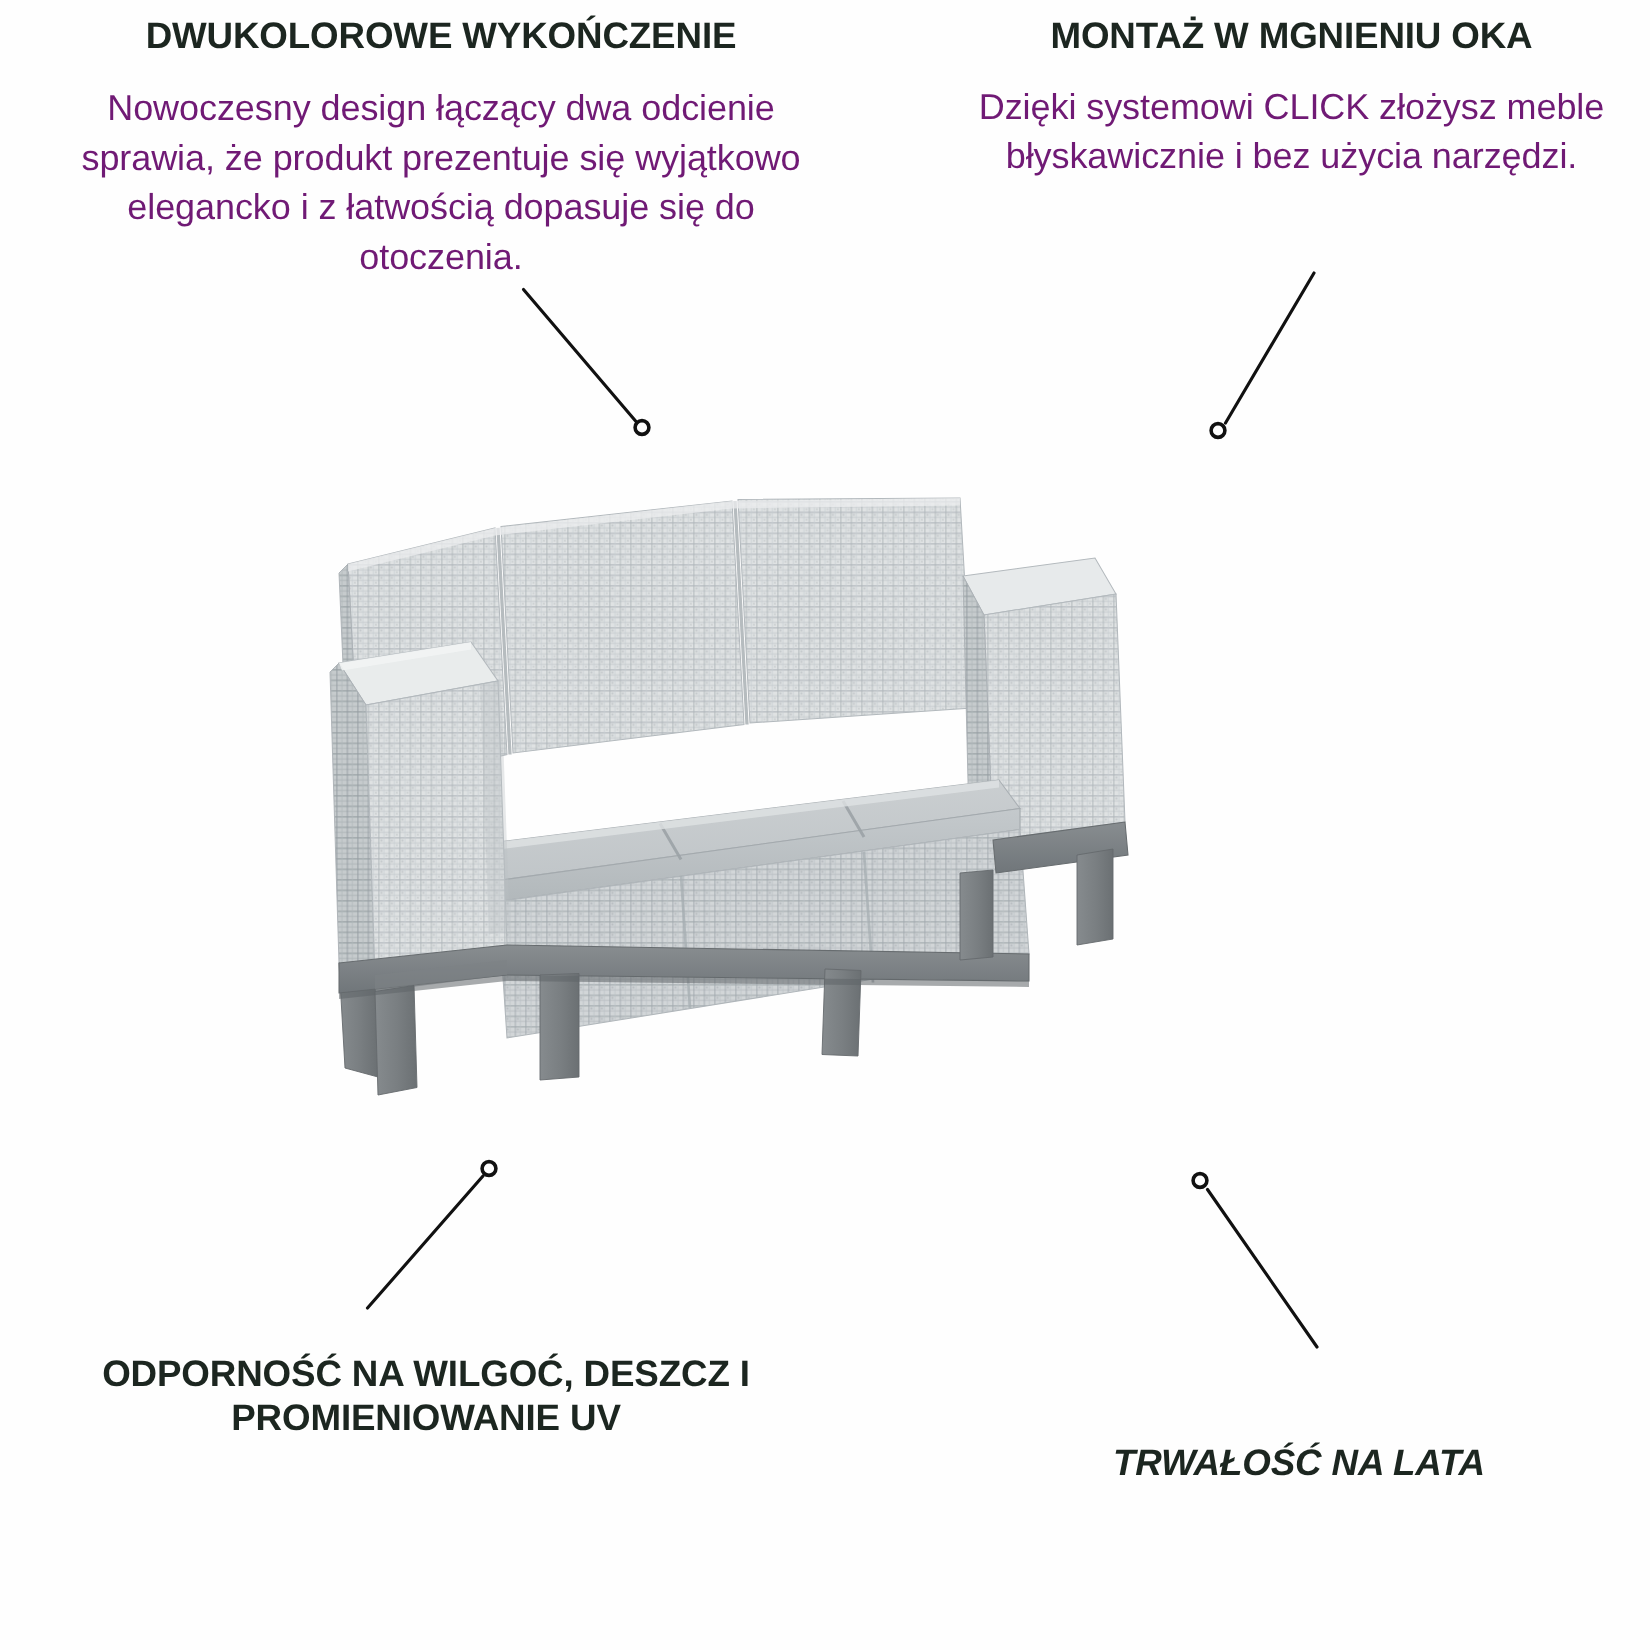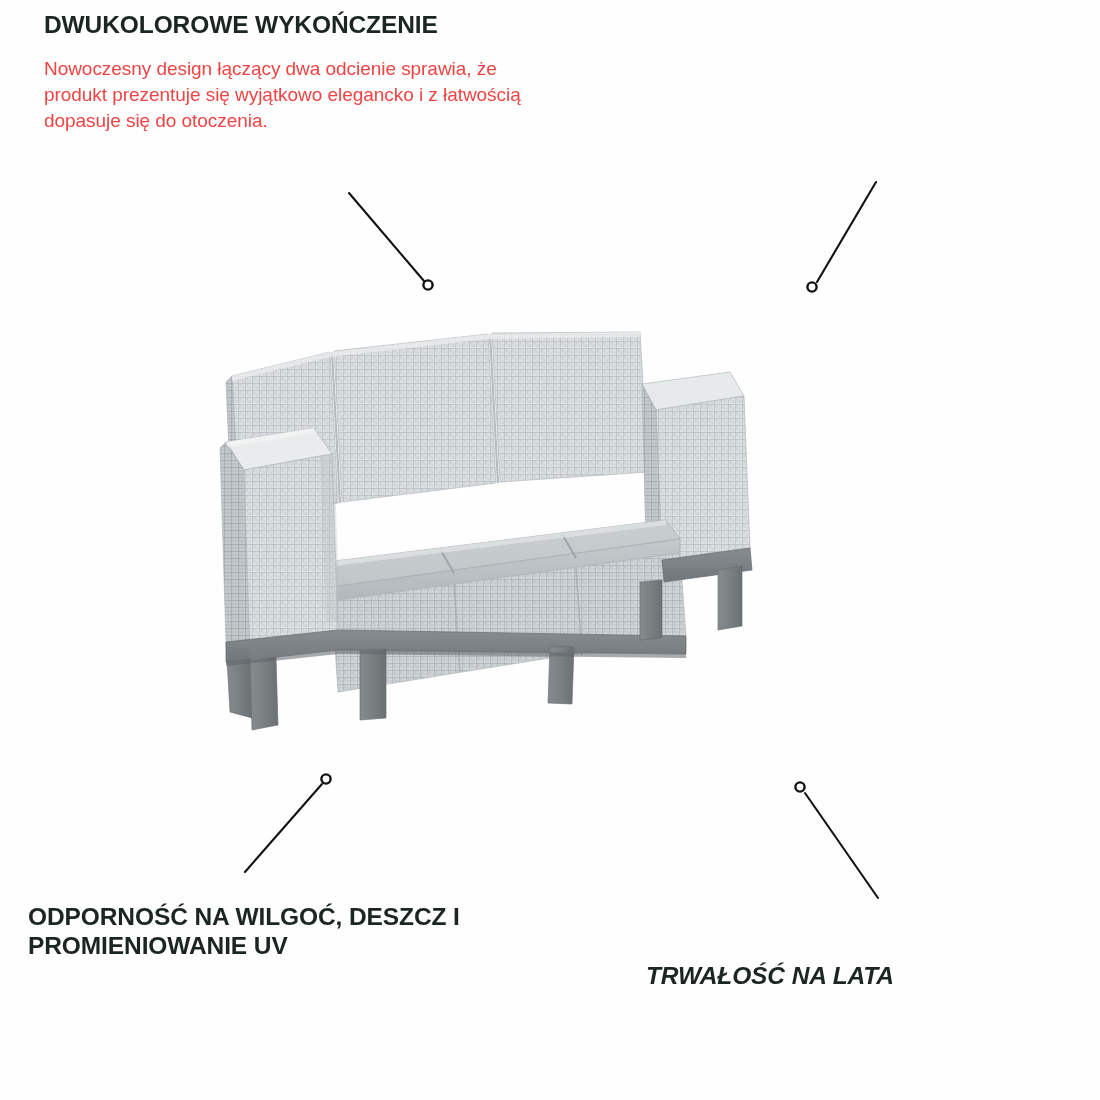--- a/index.html
+++ b/index.html
@@ -9,46 +9,46 @@
   body {
     width: 1100px;
     height: 1100px;
     background: #fefefe;
     font-family: "Liberation Sans", sans-serif;
     position: relative;
     overflow: hidden;
     -webkit-font-smoothing: antialiased;
   }
 
-  .page { position: absolute; inset: 0; }
+  .page { position: absolute; inset: 0; text-align: center; }
 
   
   .feature { position: absolute; }
 
   .feature h2 {
     margin: 0 0 16px 0;
     font-size: 24.5px;
     line-height: 1.18;
     font-weight: 700;
     letter-spacing: -0.1px;
     color: #1c2620;
     text-transform: uppercase;
   }
   .feature p {
     margin: 0;
-    font-size: 19px;
+    font-size: 24px;
     line-height: 1.38;
     font-weight: 400;
-    color: #ef4444;
+    color: #701a75;
     letter-spacing: -0.05px;
   }
 
   #f-topleft    { left: 44px;  top: 11px;  width: 500px; }
   #f-topright   { left: 646px; top: 11px;  width: 430px; }
-  #f-bottomleft { left: 28px;  top: 903px; width: 480px; }
+  #f-bottomleft { left: 44px;  top: 903px; width: 480px; }
   #f-bottomright{ left: 646px; top: 962px; width: 440px; }
 
   #f-topright h2, #f-bottomright h2 { margin-bottom: 15px; }
   #f-bottomright h2 { margin-bottom: 11px; font-style: italic; }
 
   
   .connectors {
     position: absolute;
     left: 0; top: 0;
     width: 1100px; height: 1100px;
@@ -214,20 +214,24 @@
       <circle cx="326" cy="779" r="4.6"></circle>
       <circle cx="800" cy="787" r="4.6"></circle>
     </g>
   </svg>
 
   <div class="feature" id="f-topleft">
     <h2>DWUKOLOROWE WYKOŃCZENIE</h2>
     <p>Nowoczesny design łączący dwa odcienie sprawia, że produkt prezentuje się wyjątkowo elegancko i z łatwością dopasuje się do otoczenia.</p>
   </div>
 
+  <div class="feature" id="f-topright">
+    <h2>MONTAŻ W MGNIENIU OKA</h2>
+    <p>Dzięki systemowi CLICK złożysz meble błyskawicznie i bez użycia narzędzi.</p>
+  </div>
 
   <div class="feature" id="f-bottomleft">
     <h2>ODPORNOŚĆ NA WILGOĆ, DESZCZ I PROMIENIOWANIE UV</h2>
   </div>
 
   <div class="feature" id="f-bottomright">
     <h2>TRWAŁOŚĆ NA LATA</h2>
   </div>
 
 </div>

